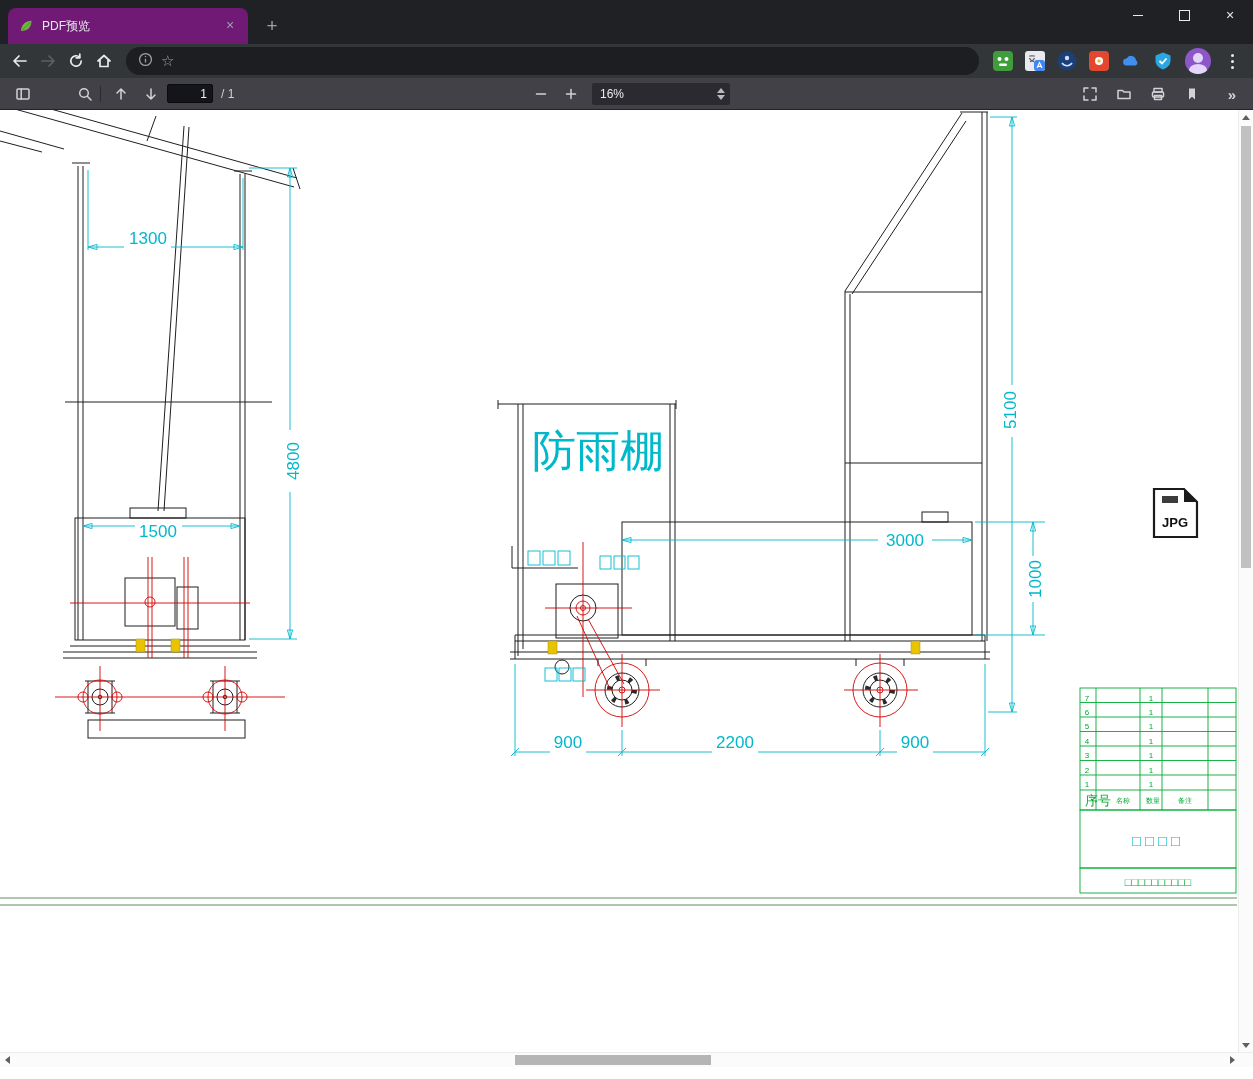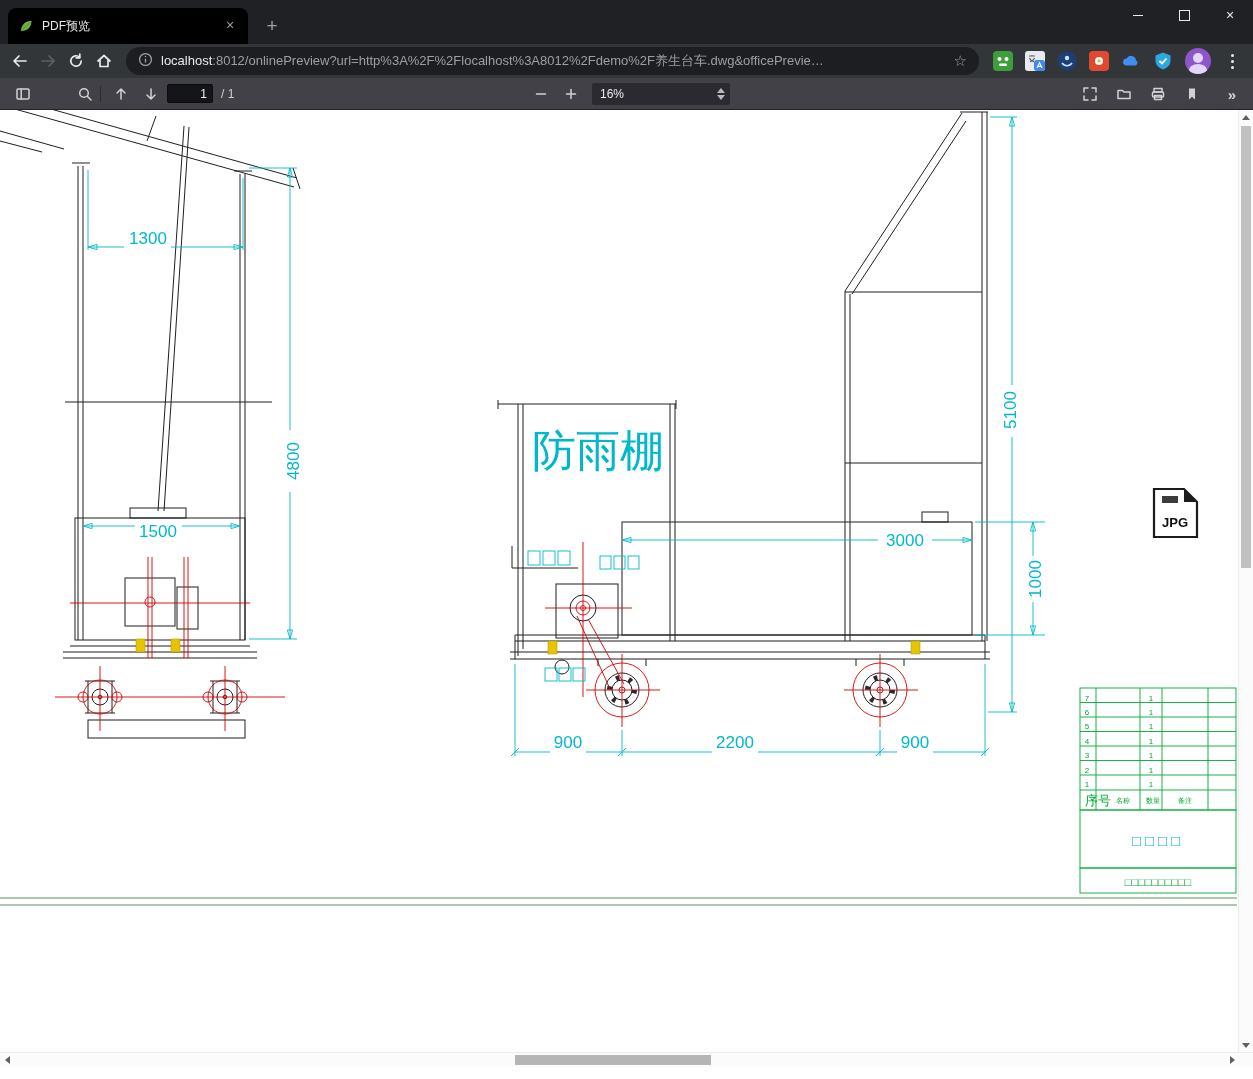--- a/index.html
+++ b/index.html
@@ -1,21 +1,21 @@
 <!DOCTYPE html>
 <html><head>
 <meta charset="utf-8">
 <style>
   html,body{margin:0;padding:0;overflow:hidden}
   body{width:1253px;height:1079px;position:relative;background:#fff;
        font-family:"Liberation Sans","DejaVu Sans",sans-serif;}
 
   
   .titlebar{position:absolute;top:0;left:0;right:0;height:44px;background:#202124}
-  .tab{position:absolute;left:8px;top:8px;width:240px;height:36px;background:#000000;
+  .tab{position:absolute;left:8px;top:8px;width:240px;height:36px;background:#701a75;
        border-radius:8px 8px 0 0;display:flex;align-items:center;gap:8px;
        padding:0 10px;box-sizing:border-box;color:#e8eaed;font-size:12px}
   .tab-title{white-space:nowrap;overflow:hidden;flex:1}
   .tab-close{color:#9aa0a6;font-size:14px;width:16px;height:16px;line-height:15px;text-align:center;border-radius:8px}
   .newtab{position:absolute;left:258px;top:12px;width:28px;height:28px;color:#9aa0a6;
           font-size:19px;line-height:27px;text-align:center;border-radius:14px}
   .wincontrols{position:absolute;right:0;top:0;height:30px;display:flex}
   .winbtn{width:46px;height:30px;display:flex;align-items:center;justify-content:center;color:#e8eaed;font-size:14px}
   .win-min-glyph{width:10px;height:1px;background:#e8eaed}
   .win-max-glyph{width:9px;height:9px;border:1px solid #e8eaed}
@@ -132,21 +132,20 @@
       </svg>
   </div>
   <div class="omnibox">
     <span class="info-ic">
       <svg width="15" height="15" viewBox="0 0 16 16">
           <circle cx="8" cy="8" r="6.3"></circle>
           <path d="M8 7.2 V11.2"></path>
           <circle cx="8" cy="4.9" r="0.8" fill="#9aa0a6" stroke="none"></circle>
         </svg>
     </span>
-    <span class="url"><span class="host">localhost</span><span>:8012/onlinePreview?url=http%3A%2F%2Flocalhost%3A8012%2Fdemo%2F养生台车.dwg&amp;officePrevie…</span></span>
     <span class="star">☆</span>
   </div>
   <div class="extbar">
     <div class="ext">
       <svg width="20" height="20" viewBox="0 0 20 20">
           <rect width="20" height="20" rx="4" fill="#3f9d3b"></rect>
           <circle cx="6.5" cy="8" r="2" fill="#fff"></circle>
           <circle cx="13.5" cy="8" r="2" fill="#fff"></circle>
           <rect x="6" y="12.5" width="8" height="2.4" rx="1.2" fill="#fff"></rect>
         </svg>

